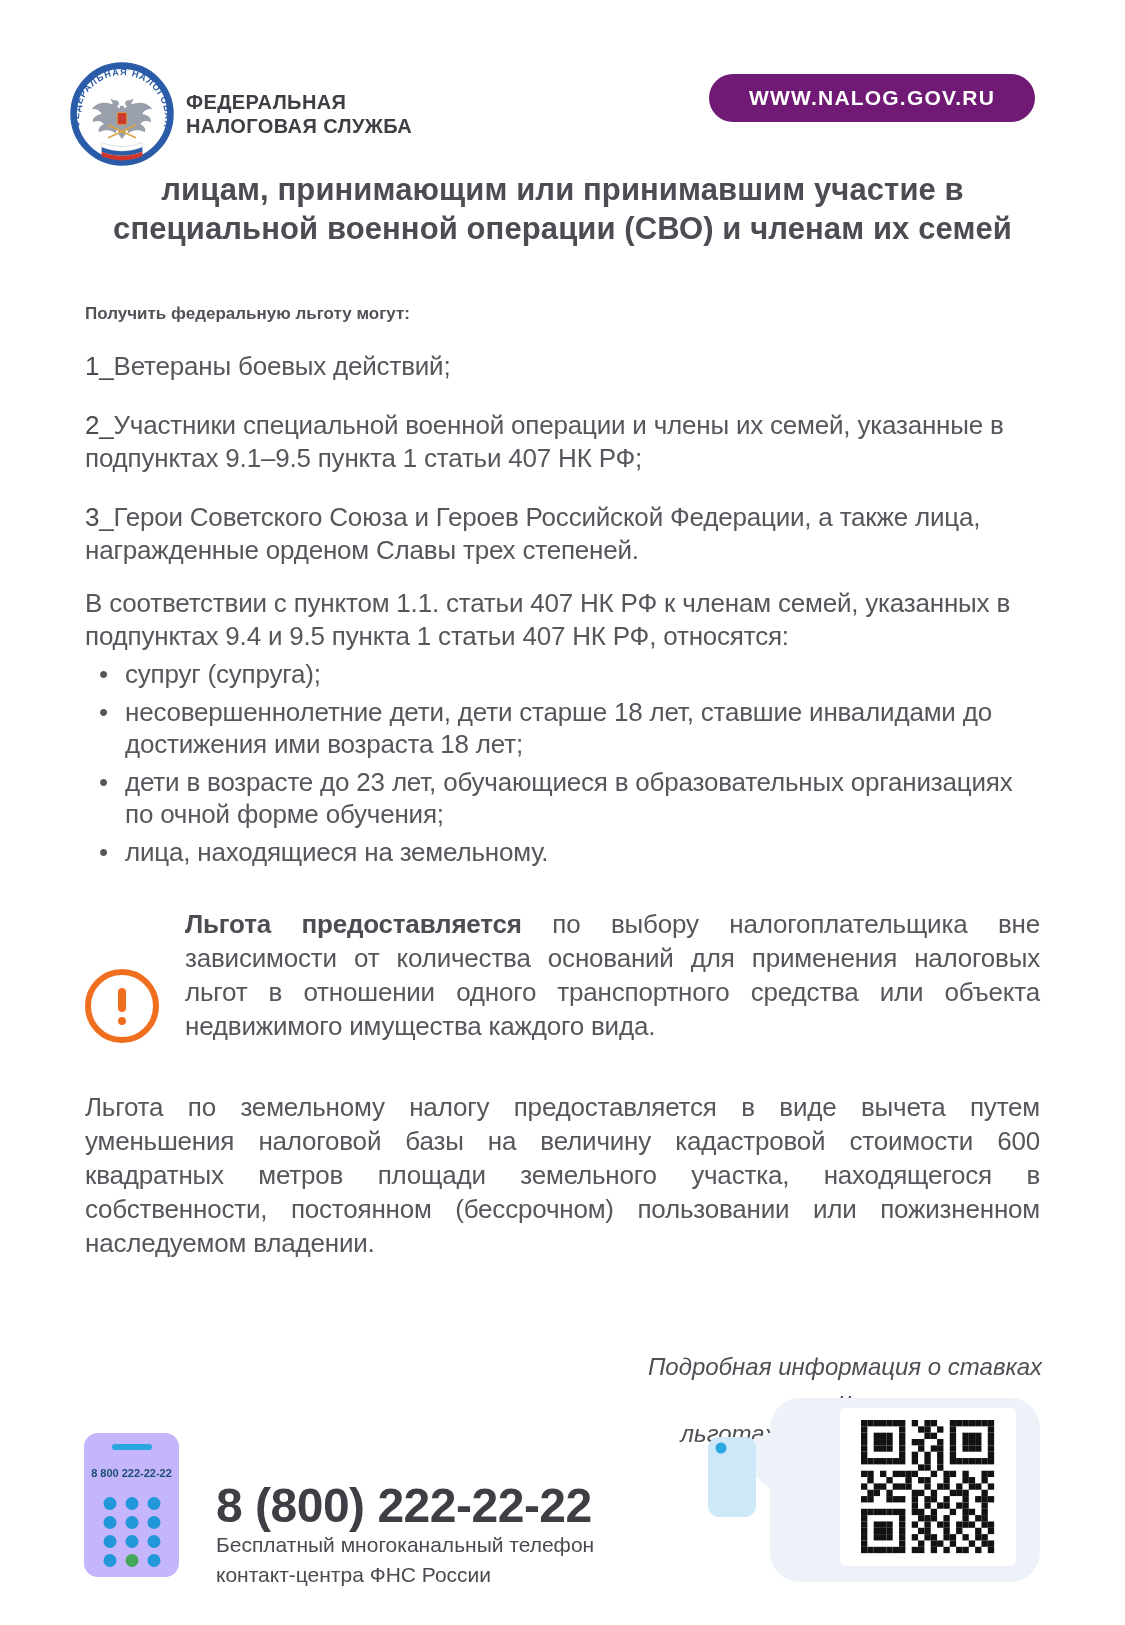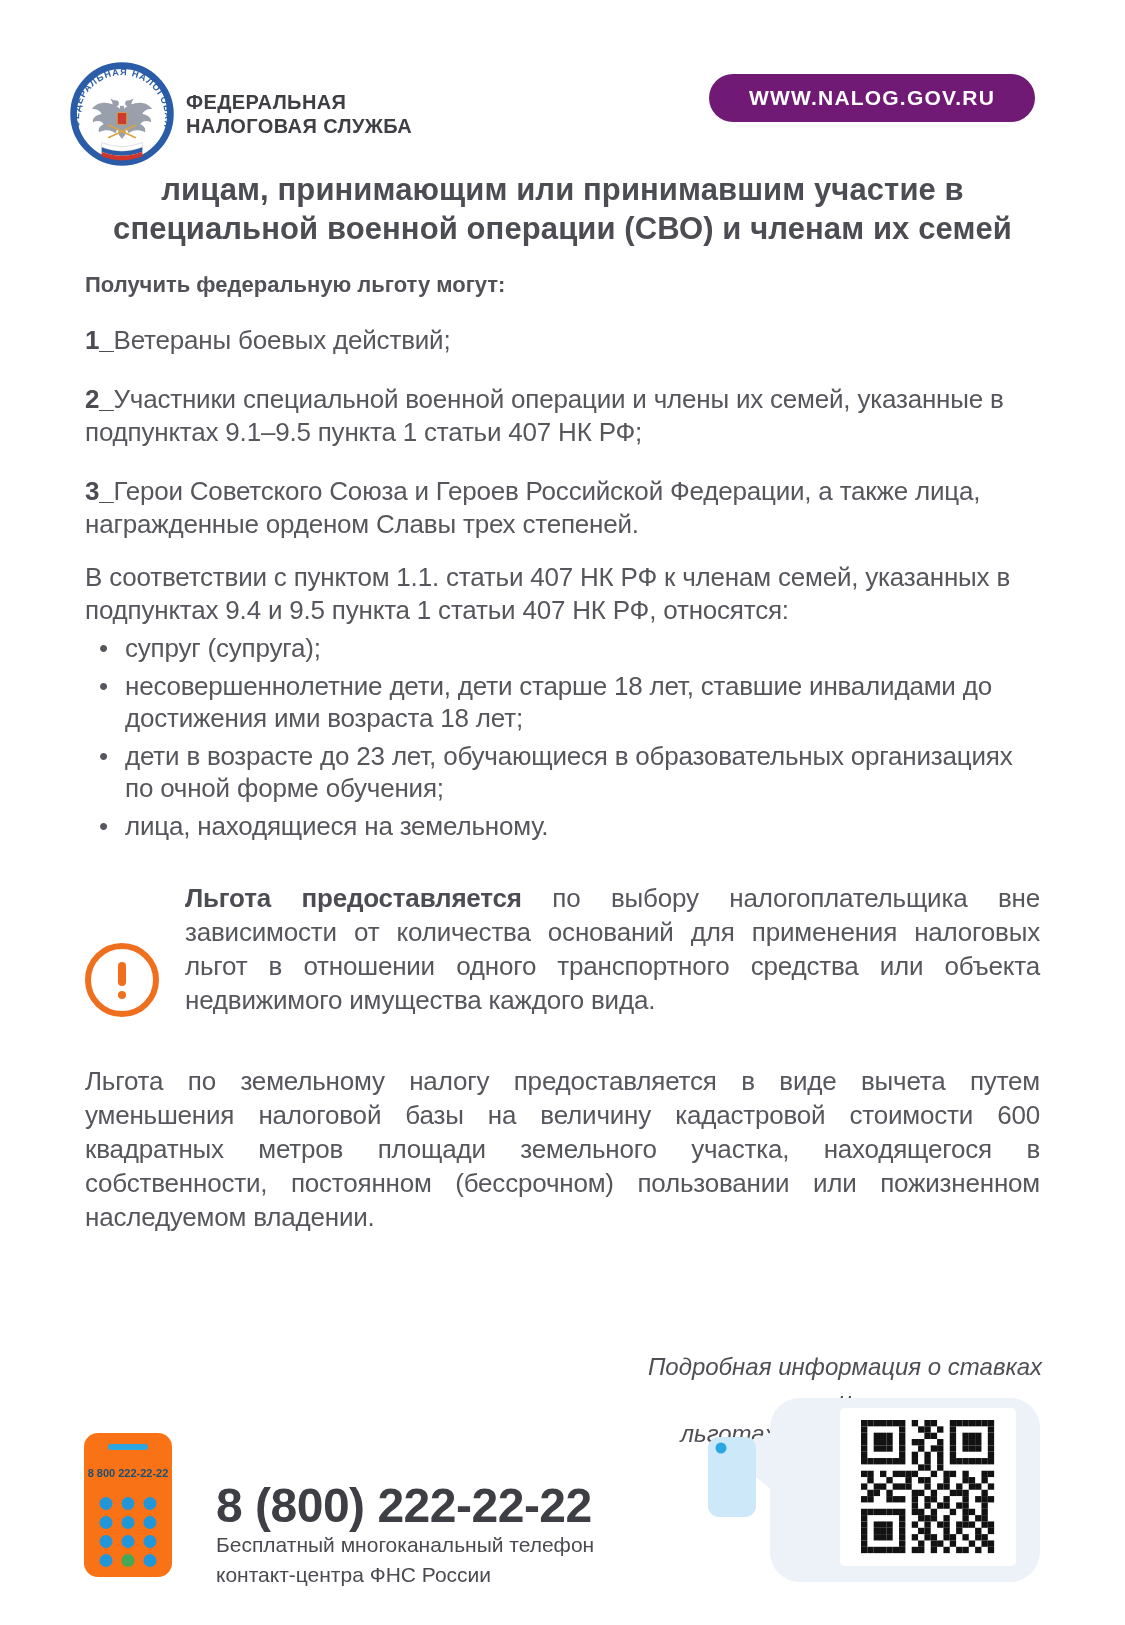--- a/index.html
+++ b/index.html
@@ -18,23 +18,23 @@
     position:absolute;right:0;top:12px;background:#701a75;color:#fff;
     font-weight:bold;font-size:21px;letter-spacing:1.2px;
     padding:12px 40px;border-radius:26px;white-space:nowrap;
   }
   
   .content{position:absolute;left:0;top:0;right:0;box-sizing:border-box;padding:170px 85px 0;}
   .doc-title{
     margin:0;text-align:center;font-size:31px;font-weight:bold;
     color:#4c4d53;line-height:1.26;letter-spacing:.1px;
   }
-  .section-heading{margin:24px 0 0;font-size:22px;font-weight:bold;color:#515257;}
+  .section-heading{margin:56px 0 0;font-size:17px;font-weight:bold;color:#515257;}
   .item{margin:26px 0 0;font-size:26px;line-height:1.27;letter-spacing:-.2px;}
-  .item .num{font-weight:bold;color:#4c4d53;}
+  .item .num{font-weight:normal;color:#4c4d53;}
   .intro{margin:20px 0 0;font-size:26px;line-height:1.27;letter-spacing:-.2px;}
   ul.family{margin:4px 0 0;padding:0 0 0 40px;list-style:none;}
   ul.family li{
     position:relative;margin-top:5px;font-size:26px;line-height:1.25;letter-spacing:-.2px;
   }
   ul.family li::before{content:"•";position:absolute;left:-26px;color:#56575c;}
   
   .warning{display:flex;align-items:flex-end;gap:26px;margin-top:40px;}
   .warn-icon{
     flex:none;width:62px;height:62px;border:6px solid #f06f1f;border-radius:50%;
@@ -46,21 +46,21 @@
   .warn-text strong{color:#4c4d53;}
   .land{margin:48px 0 16px;font-size:26px;line-height:1.3;text-align:justify;letter-spacing:-.2px;}
   
   .qr-caption{
     position:absolute;left:640px;top:1350px;width:410px;text-align:center;
     font-style:italic;font-size:24px;line-height:1.4;color:#4e4f55;
   }
   
   .mini-phone{
     position:absolute;left:84px;top:1433px;width:88px;height:144px;
-    background:#f97316;border-radius:14px;
+    background:#c4b5fd;border-radius:14px;padding-left:7px;
   }
   .mini-phone .speaker{
     position:absolute;top:11px;left:50%;transform:translateX(-50%);
     width:40px;height:6px;border-radius:3px;background:#2aa7e0;
   }
   .mini-phone .mini-label{
     position:absolute;top:34px;left:0;width:100%;text-align:center;
     font-size:11px;font-weight:bold;color:#1e4e72;letter-spacing:0;
   }
   .keypad{

